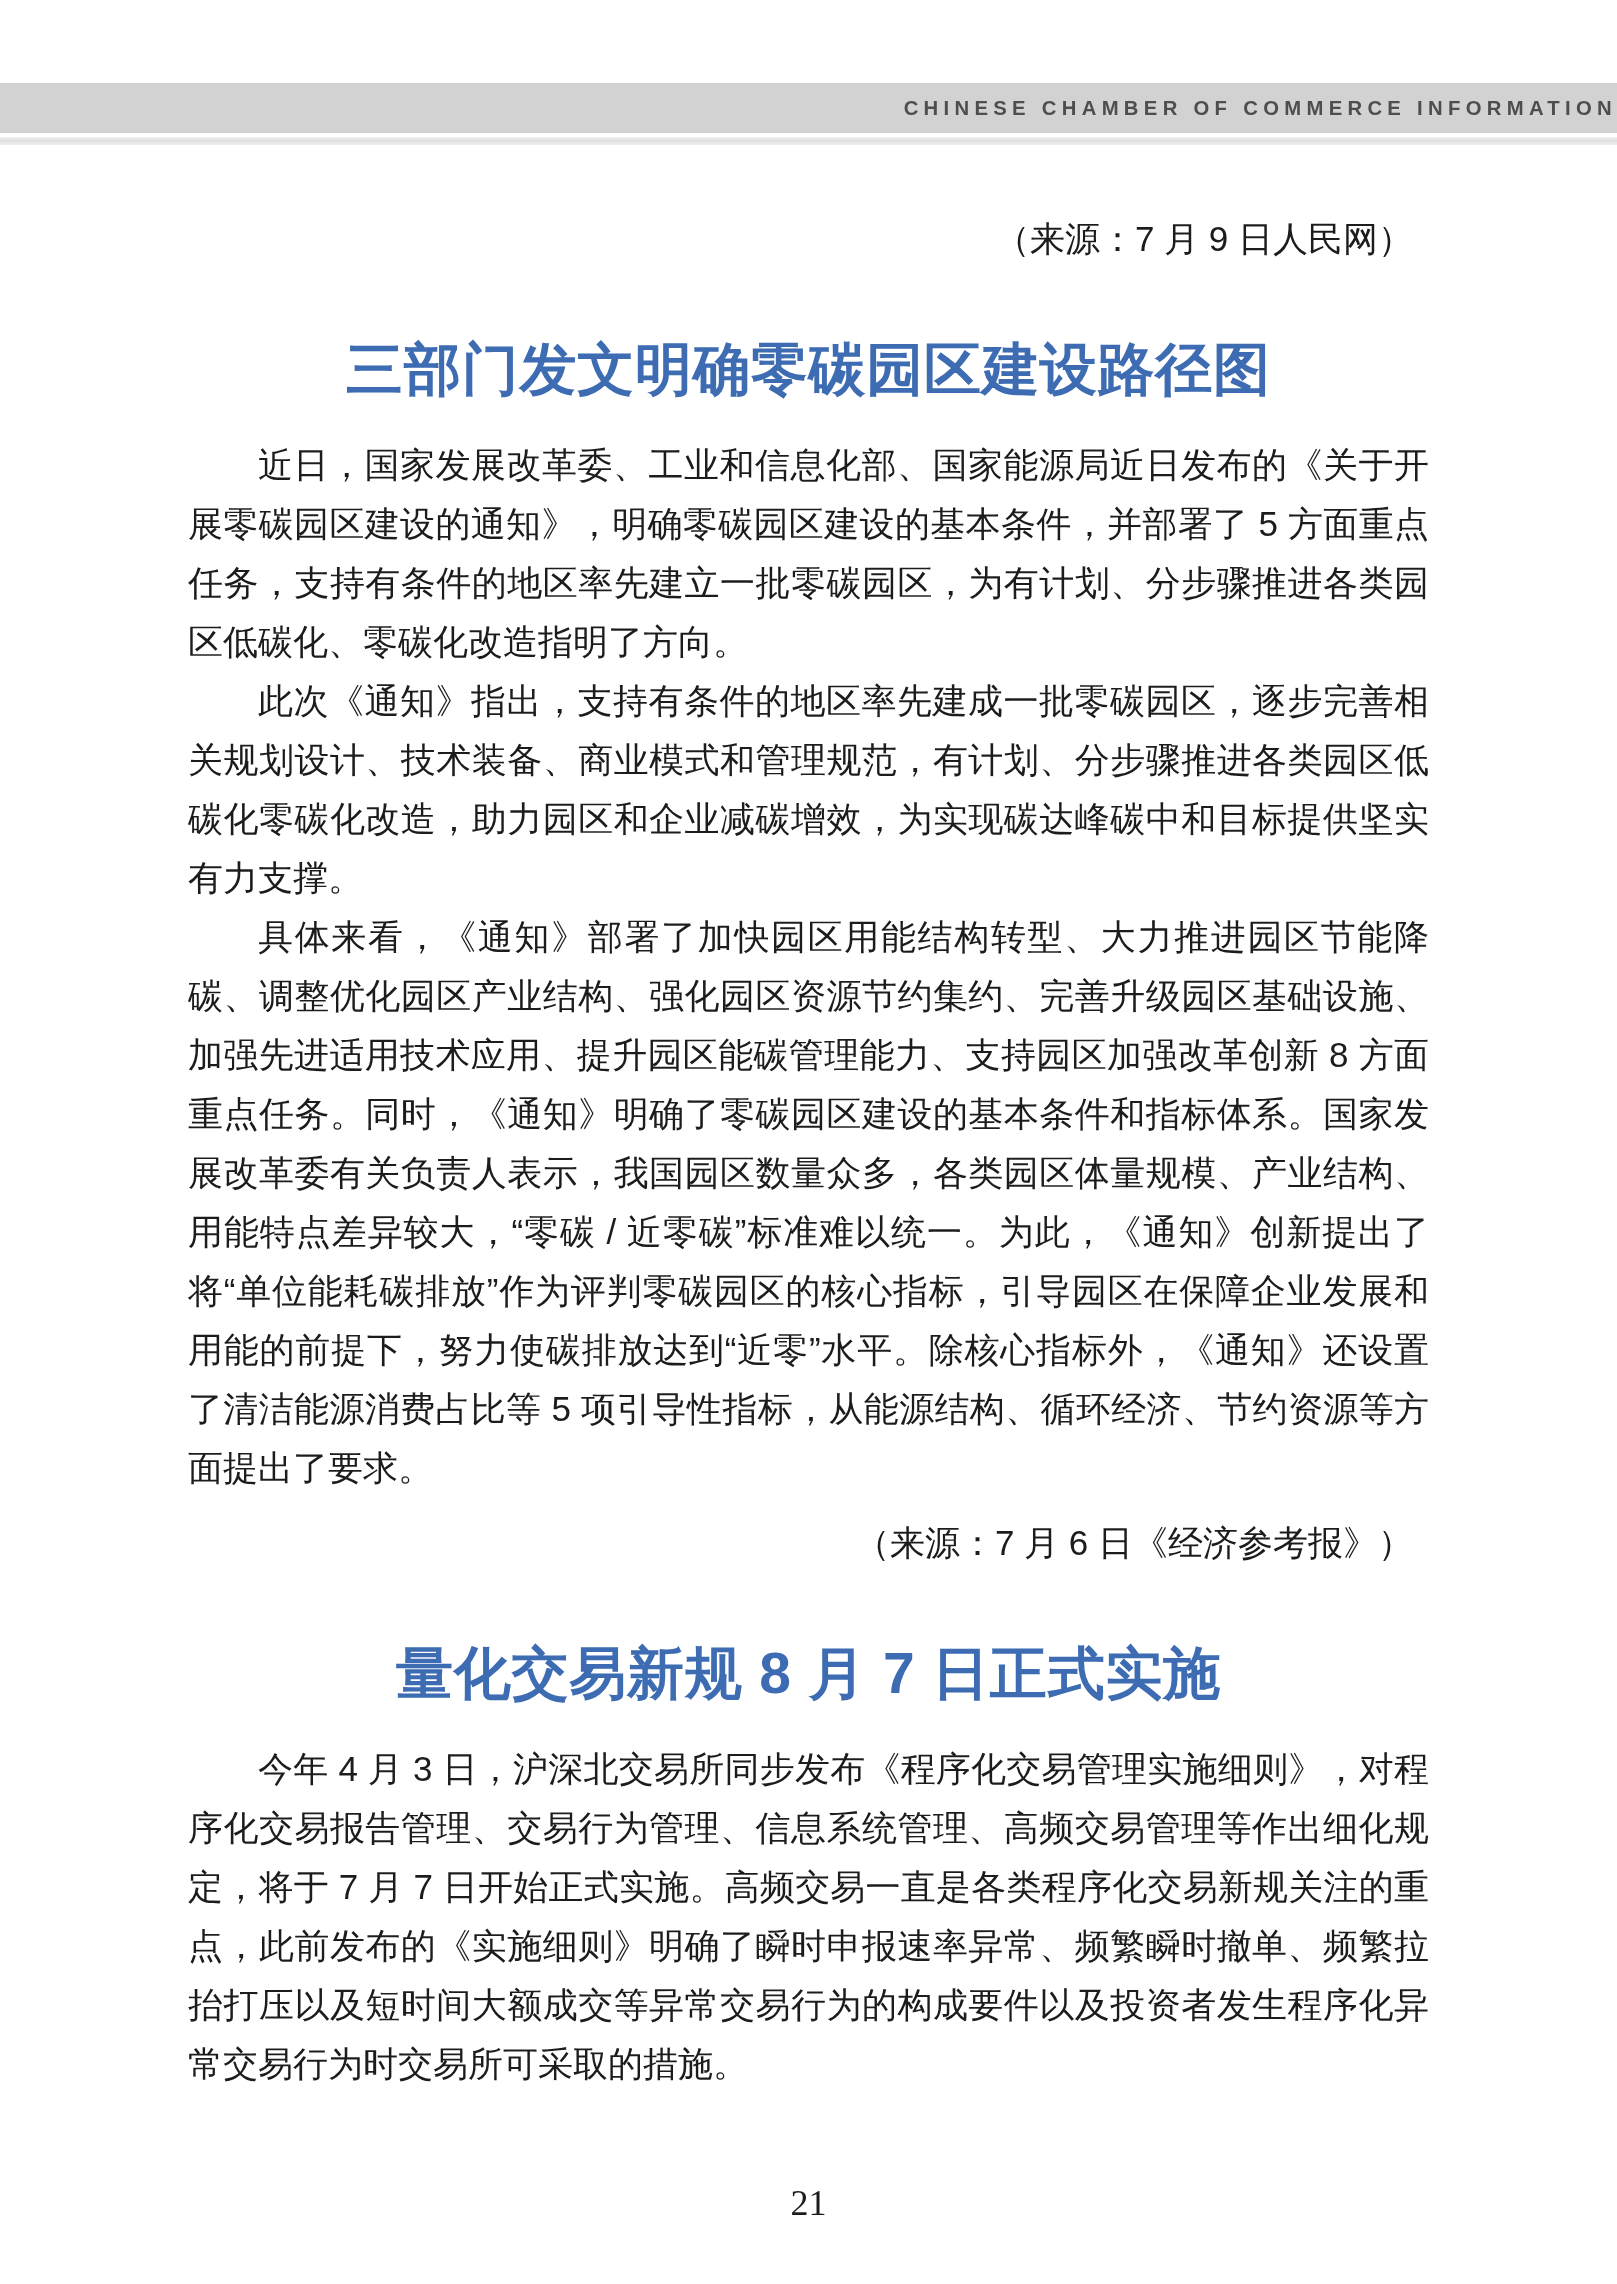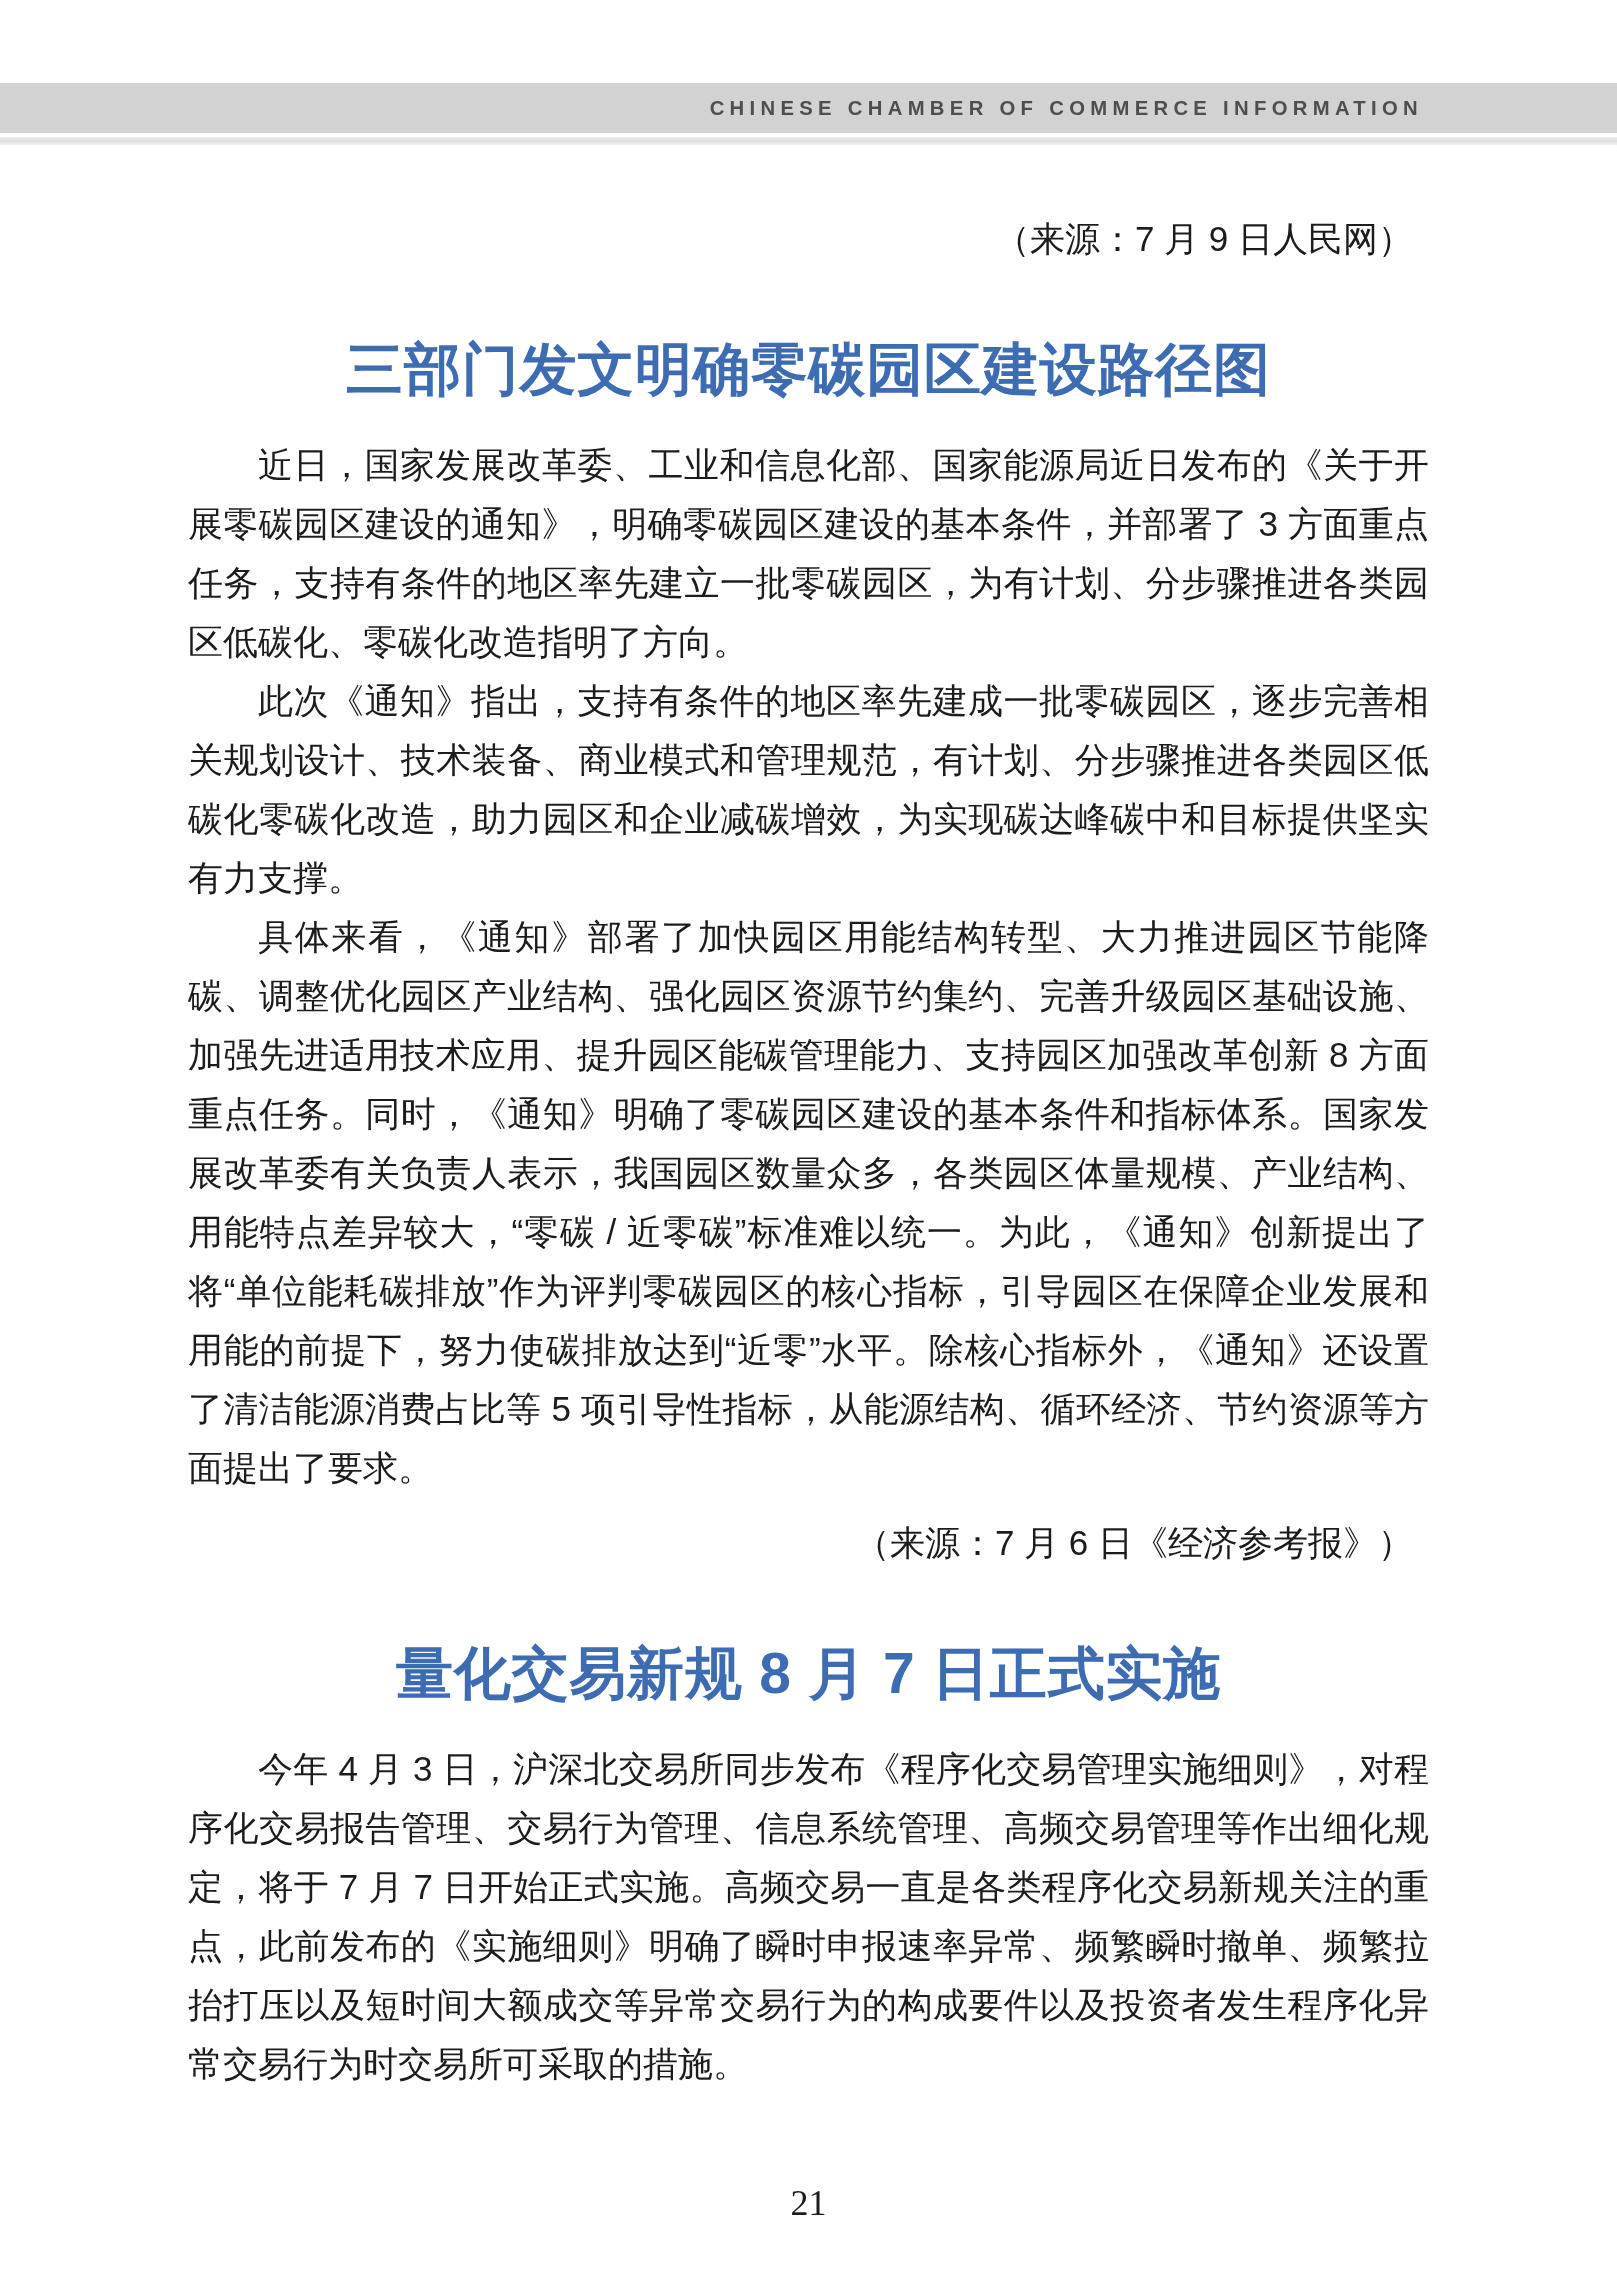--- a/index.html
+++ b/index.html
@@ -18,21 +18,20 @@
 
   
   .header-band {
     position: absolute;
     top: 83px; left: 0; right: 0;
     height: 50px;
     background: var(--band_gray, #d2d2d2);
     display: flex;
     align-items: center;
     justify-content: flex-end;
-    padding-right: 194px;
   }
   .header-band .banner-text {
     font-size: 20.3px;
     font-weight: 600;
     letter-spacing: 5.3px;
     color: #4e4e4e;
     white-space: nowrap;
   }
   .header-substrip {
     position: absolute;
@@ -91,21 +90,21 @@
   <div class="header-band">
     <span class="banner-text">CHINESE CHAMBER OF COMMERCE INFORMATION</span>
   </div>
   <div class="header-substrip"></div>
 
   <main class="content">
 
     <p class="source">（来源：7 月 9 日人民网）</p>
 
     <h1 class="article-title">三部门发文明确零碳园区建设路径图</h1>
-    <p class="para">近日，国家发展改革委、工业和信息化部、国家能源局近日发布的《关于开展零碳园区建设的通知》，明确零碳园区建设的基本条件，并部署了 3 方面重点任务，支持有条件的地区率先建立一批零碳园区，为有计划、分步骤推进各类园区低碳化、零碳化改造指明了方向。</p>
+    <p class="para">近日，国家发展改革委、工业和信息化部、国家能源局近日发布的《关于开展零碳园区建设的通知》，明确零碳园区建设的基本条件，并部署了 5 方面重点任务，支持有条件的地区率先建立一批零碳园区，为有计划、分步骤推进各类园区低碳化、零碳化改造指明了方向。</p>
     <p class="para">此次《通知》指出，支持有条件的地区率先建成一批零碳园区，逐步完善相关规划设计、技术装备、商业模式和管理规范，有计划、分步骤推进各类园区低碳化零碳化改造，助力园区和企业减碳增效，为实现碳达峰碳中和目标提供坚实有力支撑。</p>
     <p class="para">具体来看，《通知》部署了加快园区用能结构转型、大力推进园区节能降碳、调整优化园区产业结构、强化园区资源节约集约、完善升级园区基础设施、加强先进适用技术应用、提升园区能碳管理能力、支持园区加强改革创新 8 方面重点任务。同时，《通知》明确了零碳园区建设的基本条件和指标体系。国家发展改革委有关负责人表示，我国园区数量众多，各类园区体量规模、产业结构、用能特点差异较大，“零碳 / 近零碳”标准难以统一。为此，《通知》创新提出了将“单位能耗碳排放”作为评判零碳园区的核心指标，引导园区在保障企业发展和用能的前提下，努力使碳排放达到“近零”水平。除核心指标外，《通知》还设置了清洁能源消费占比等 5 项引导性指标，从能源结构、循环经济、节约资源等方面提出了要求。</p>
     <p class="source">（来源：7 月 6 日《经济参考报》）</p>
 
     <h1 class="article-title">量化交易新规 8 月 7 日正式实施</h1>
     <p class="para">今年 4 月 3 日，沪深北交易所同步发布《程序化交易管理实施细则》，对程序化交易报告管理、交易行为管理、信息系统管理、高频交易管理等作出细化规定，将于 7 月 7 日开始正式实施。高频交易一直是各类程序化交易新规关注的重点，此前发布的《实施细则》明确了瞬时申报速率异常、频繁瞬时撤单、频繁拉抬打压以及短时间大额成交等异常交易行为的构成要件以及投资者发生程序化异常交易行为时交易所可采取的措施。</p>
 
   </main>
 
   <div class="page-number">21</div>

